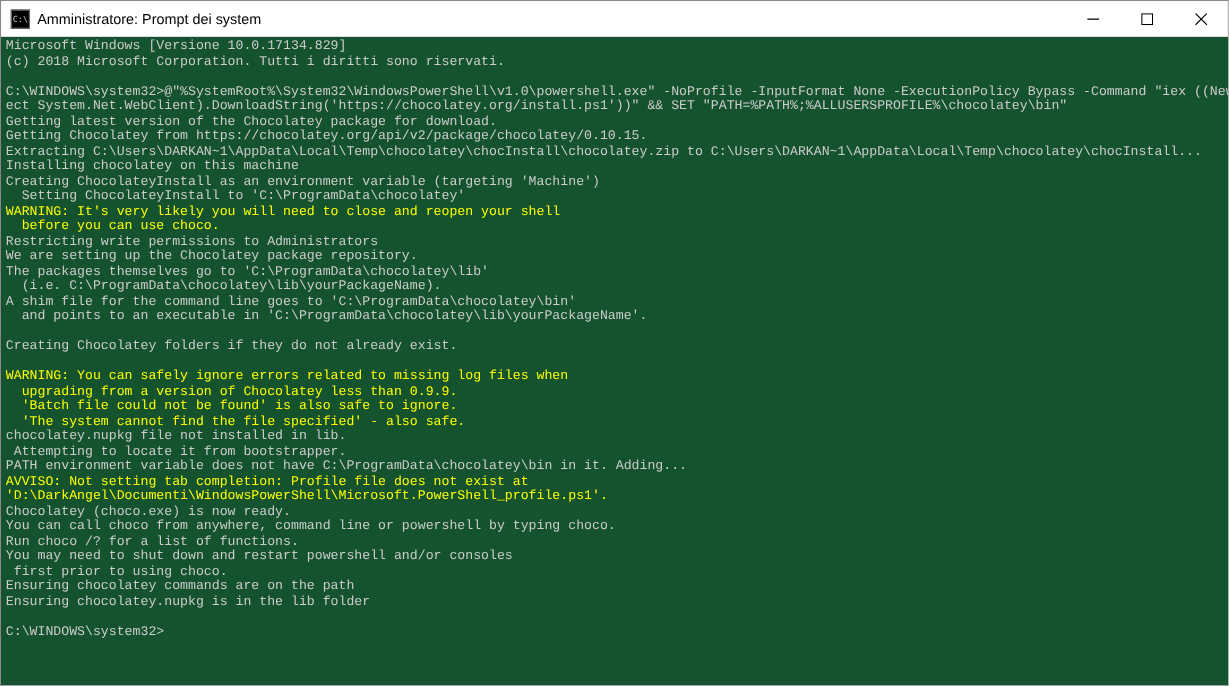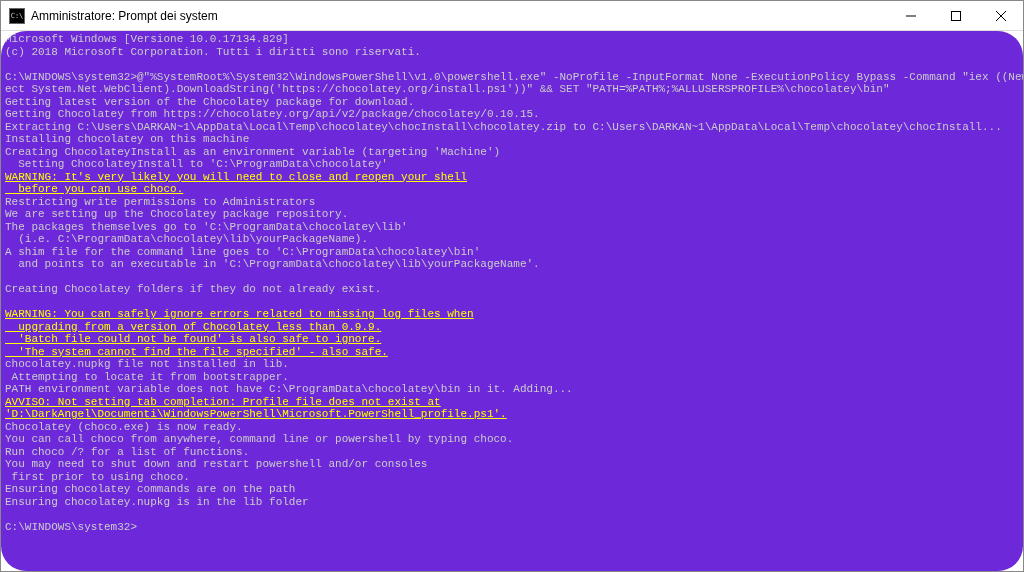--- a/index.html
+++ b/index.html
@@ -53,47 +53,46 @@
       height: 100%;
       display: flex;
       align-items: center;
       justify-content: center;
       font-size: 10px;
       color: #000;
       cursor: pointer;
     }
     .terminal {
       flex: 1;
-      background: #6d28d9;
+      background: #14532d;
       color: #ccc;
       font-family: Consolas, 'Courier New', monospace;
       font-size: 11px;
       line-height: 12.5px;
       padding: 2px 4px;
       overflow-y: scroll;
       white-space: pre;
-      border-radius: 25px;
     }
     .terminal::-webkit-scrollbar {
       width: 16px;
     }
     .terminal::-webkit-scrollbar-track {
       background: #f0f0f0;
     }
     .terminal::-webkit-scrollbar-thumb {
       background: #cdcdcd;
       border: 1px solid #a0a0a0;
     }
     .terminal::-webkit-scrollbar-button {
       background: #f0f0f0;
       height: 16px;
       border: 1px solid #ccc;
     }
     .line { display: block; }
-    .yellow { color: #ffff00; text-decoration: underline; }
+    .yellow { color: #ffff00; }
     .gray { color: #cccccc; }
   </style>
 </head>
 <body>
 
 <div class="window">
   <div class="titlebar">
     <div class="titlebar-icon">C:\</div>
     <div class="titlebar-text">Amministratore: Prompt dei system</div>
     <div class="window-controls">

